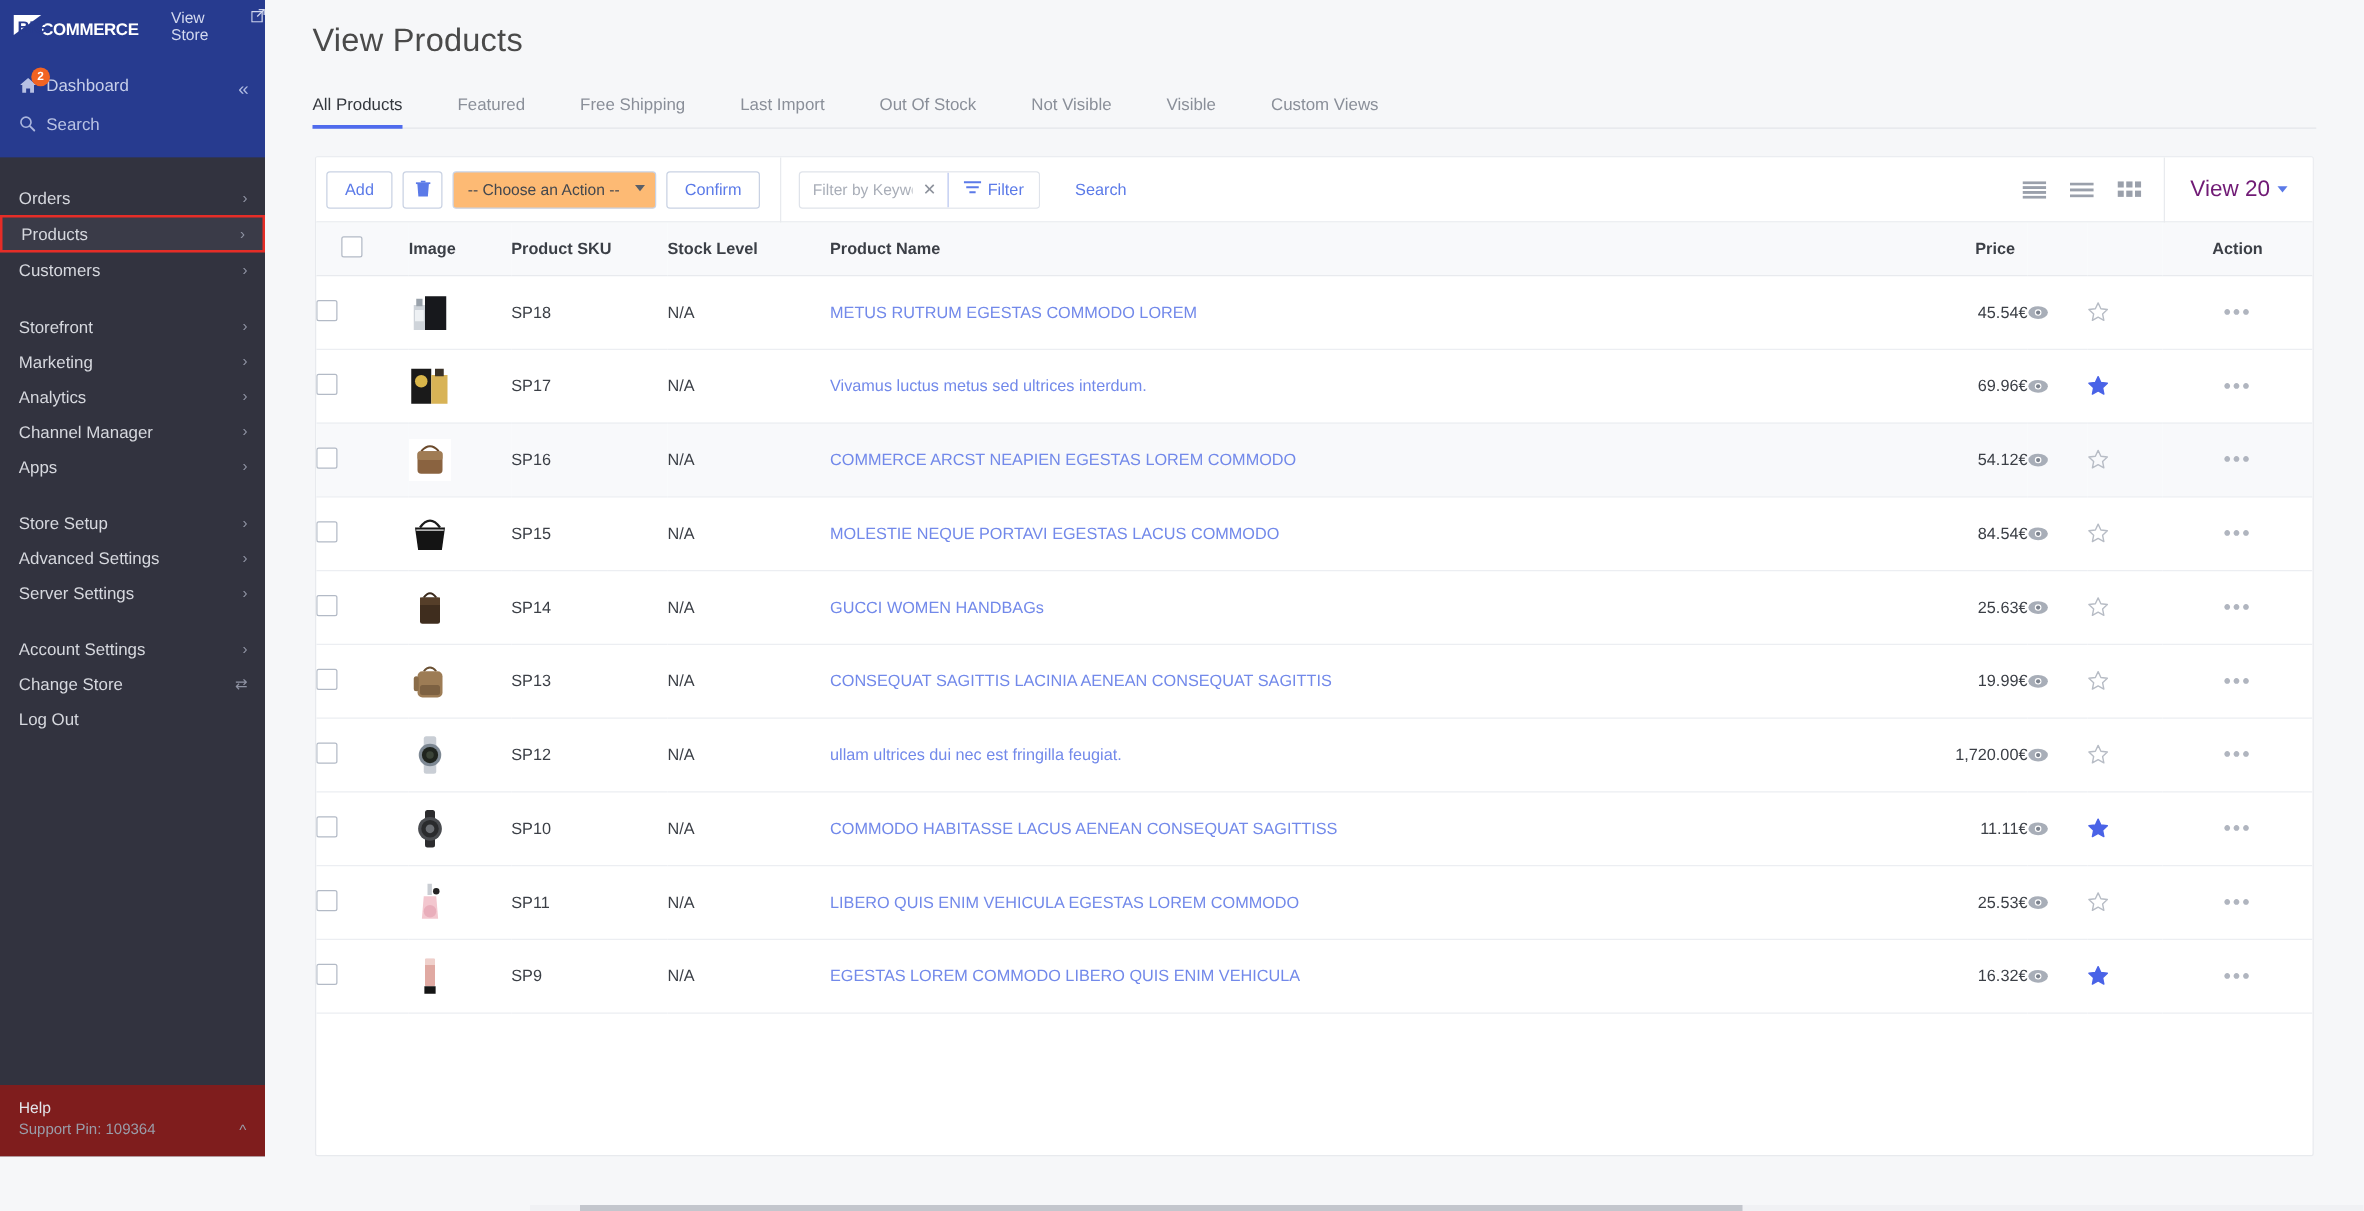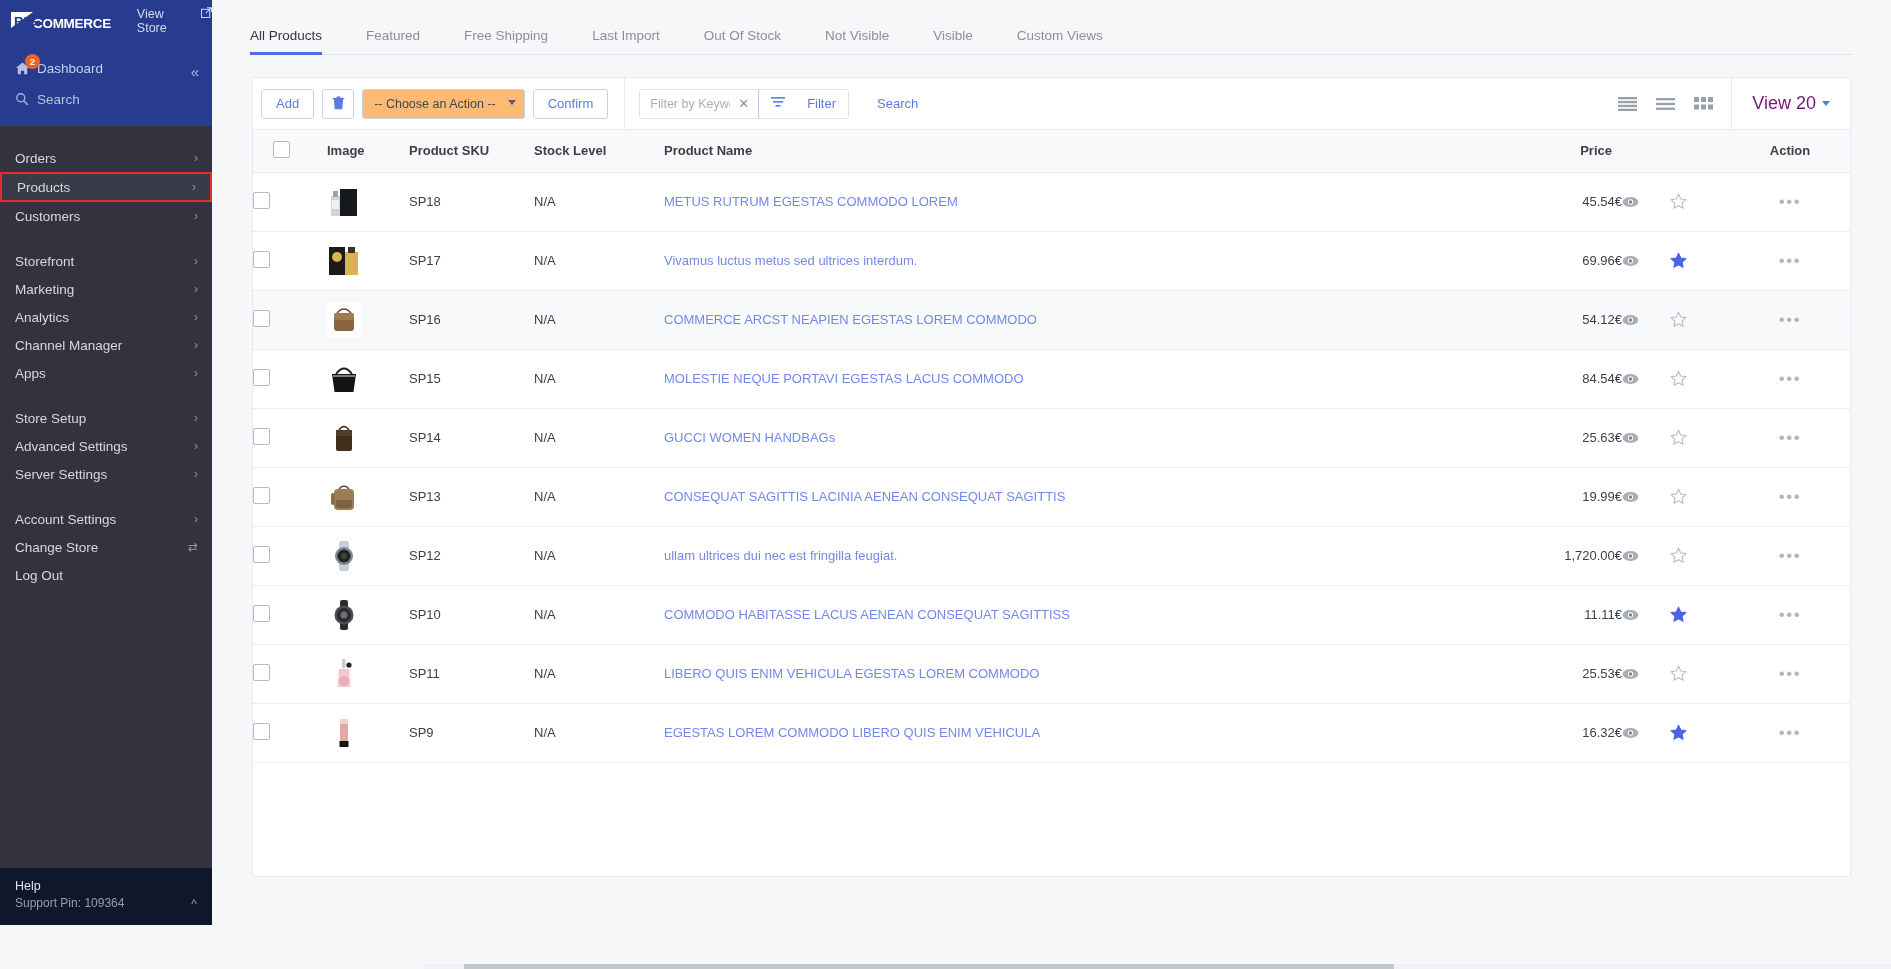--- a/index.html
+++ b/index.html
@@ -79,21 +79,21 @@
     cursor: pointer; position: relative;
   }
   .nav-item .chev { color: #8f93a3; font-size: 12px; }
   .nav-item.highlighted {
     border: 2px solid #e52d27; background: #3a3b48;
     height: 30px;
   }
   .nav-gap { height: 17px; }
 
   .sb-help {
-    background: #0f172a; padding: 10px 15px 14px 15px;
+    background: #7f1d1d; padding: 10px 15px 14px 15px;
     display: flex; align-items: flex-end; justify-content: space-between;
     cursor: pointer;
   }
   .help-title { color: #e3e5ea; font-size: 12.5px; line-height: 17px; }
   .help-pin { color: #9a9da9; font-size: 12px; line-height: 16px; }
   .help-caret { color: #9a9da9; font-size: 12px; margin-top: 8px; }
 
   
   .main {
     flex: 1; height: 969px; background: #f6f7f9;
@@ -163,21 +163,21 @@
     font-size: 12.5px; color: #3c4148; padding: 0 6px 0 10px;
     font-family: inherit; background: transparent;
   }
   .filter-input::placeholder { color: #a9aeb8; }
   .clear-x {
     color: #8d929c; font-size: 13px; padding: 0 9px 0 2px; cursor: pointer;
     display: flex; align-items: center; height: 28px;
   }
   .filter-btn {
     border-left: 1px solid #b9c6ef; height: 28px; display: flex;
-    align-items: center; gap: 22px; padding: 0 12px;
+    align-items: center; gap: 5px; padding: 0 12px;
     color: #5b7ae8; font-size: 13px; cursor: pointer; background: #fff;
   }
   .search-link {
     color: #5b7ae8; font-size: 13px; cursor: pointer;
     padding: 0 0 0 0;
   }
   .spacer { flex: 1; }
   .view-icons { display: flex; align-items: center; gap: 19px; padding-right: 18px; }
   .vi { cursor: pointer; display: flex; align-items: center; }
   .view-sel-wrap {
@@ -362,20 +362,21 @@
       <div>
         <div class="help-title">Help</div>
         <div class="help-pin">Support Pin: 109364</div>
       </div>
       <div class="help-caret">^</div>
     </div>
   </aside>
 
   <main class="main">
 
+    <h1 class="page-title">View Products</h1>
 
     <nav class="tabs">
       <div class="tab active">All Products</div>
       <div class="tab">Featured</div>
       <div class="tab">Free Shipping</div>
       <div class="tab">Last Import</div>
       <div class="tab">Out Of Stock</div>
       <div class="tab">Not Visible</div>
       <div class="tab">Visible</div>
       <div class="tab">Custom Views</div>

